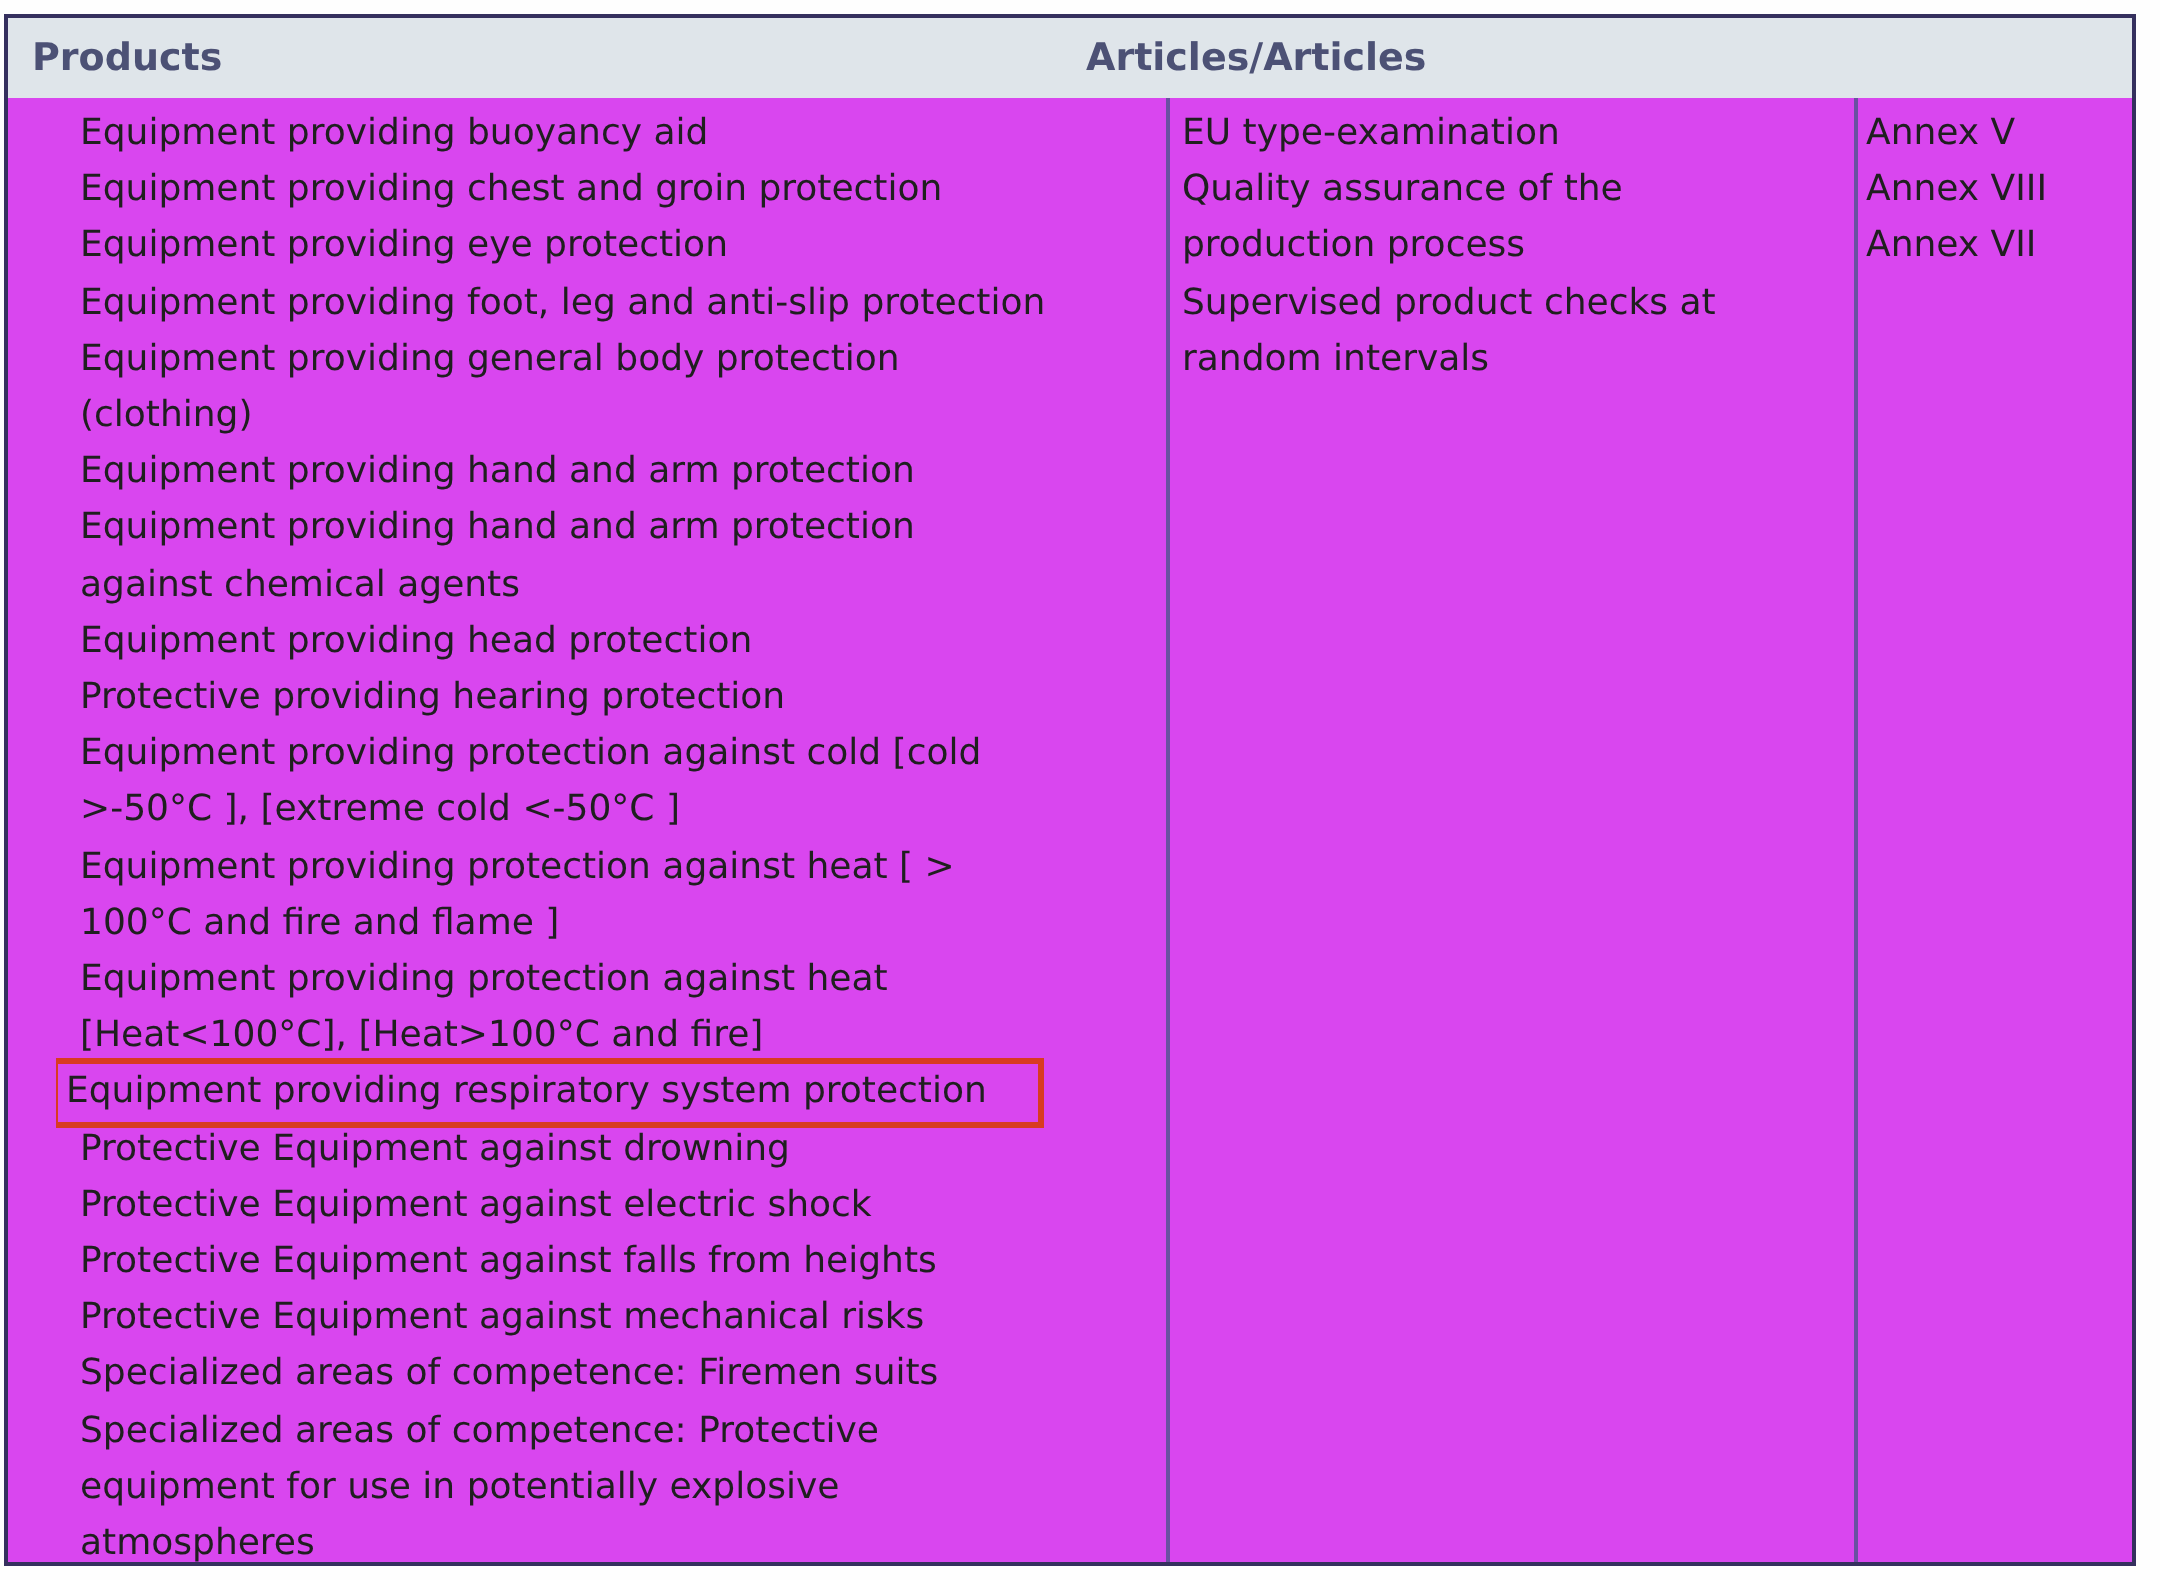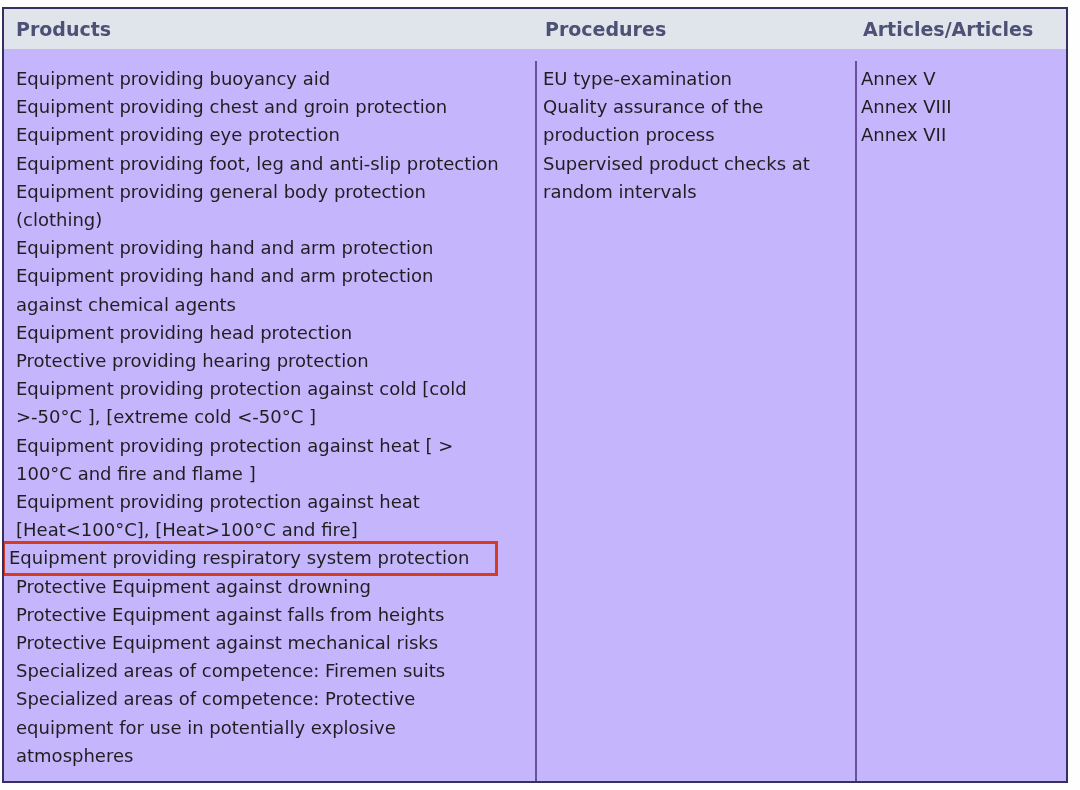--- a/index.html
+++ b/index.html
@@ -9,36 +9,36 @@
     --outer-border: #35305e;
     --divider: #6a51a0;
     --highlight-red: #d93b22;
   }
   * { margin:0; padding:0; box-sizing:border-box; }
   html, body { background:#ffffff; }
   body { font-family:"DejaVu Sans","Liberation Sans",sans-serif; }
   .page { position:relative; width:1080px; height:790px; background:#fefefe; overflow:hidden; }
   .ctable {
     position:absolute; left:2px; top:7px; width:1066px; height:776px;
-    border:2px solid var(--outer-border); background:#c4b5fd;
-    display:flex; flex-direction:column;gap:12px;
+    border:2px solid var(--outer-border); background:#d946ef;
+    display:flex; flex-direction:column;
   }
   .header-row {
     display:flex; align-items:center; flex:none;
     height:40px; background:var(--header-bg);
   }
   .header-cell {
     font-size:19px; font-weight:bold; color:var(--header-text);
     white-space:nowrap;
   }
   .hcol1 { width:531px; padding-left:12px; }
   .hcol2 { width:320px; padding-left:10px; }
   .hcol3 { flex:1; padding-left:8px; }
   .body-row { display:flex; flex:1; min-height:0; }
-  .cell { padding-top:4px; overflow:hidden; }
+  .cell { padding-top:4px; overflow:hidden;margin-left:24px; }
   .bcol1 { width:531px; padding-left:12px; }
   .bcol2 { width:320px; padding-left:6px; border-left:2px solid var(--divider); }
   .bcol3 { flex:1; padding-left:4px; border-left:2px solid var(--divider); }
   .line {
     font-size:18px; line-height:28.2px; color:var(--body-text);
     white-space:pre;
   }
   .line.highlighted {
     border:3px solid var(--highlight-red);
     margin:-3px 0 -3px -14px;
@@ -47,21 +47,20 @@
   }
 </style>
 </head>
 <body>
 
 <div class="page">
   <div class="ctable">
 
     <div class="header-row">
       <div class="header-cell hcol1">Products</div>
-      <div class="header-cell hcol2">Procedures</div>
       <div class="header-cell hcol3">Articles/Articles</div>
     </div>
 
     <div class="body-row">
 
       <div class="cell bcol1">
         <div class="line">Equipment providing buoyancy aid</div>
         <div class="line">Equipment providing chest and groin protection</div>
         <div class="line">Equipment providing eye protection</div>
         <div class="line">Equipment providing foot, leg and anti-slip protection</div>
@@ -73,20 +72,21 @@
         <div class="line">Equipment providing head protection</div>
         <div class="line">Protective providing hearing protection</div>
         <div class="line">Equipment providing protection against cold [cold
 &gt;-50°C ], [extreme cold &lt;-50°C ]</div>
         <div class="line">Equipment providing protection against heat [ &gt;
 100°C and fire and flame ]</div>
         <div class="line">Equipment providing protection against heat
 [Heat&lt;100°C], [Heat&gt;100°C and fire]</div>
         <div class="line highlighted">Equipment providing respiratory system protection</div>
         <div class="line">Protective Equipment against drowning</div>
+        <div class="line">Protective Equipment against electric shock</div>
         <div class="line">Protective Equipment against falls from heights</div>
         <div class="line">Protective Equipment against mechanical risks</div>
         <div class="line">Specialized areas of competence: Firemen suits</div>
         <div class="line">Specialized areas of competence: Protective
 equipment for use in potentially explosive
 atmospheres</div>
       </div>
 
       <div class="cell bcol2">
         <div class="line">EU type-examination</div>

